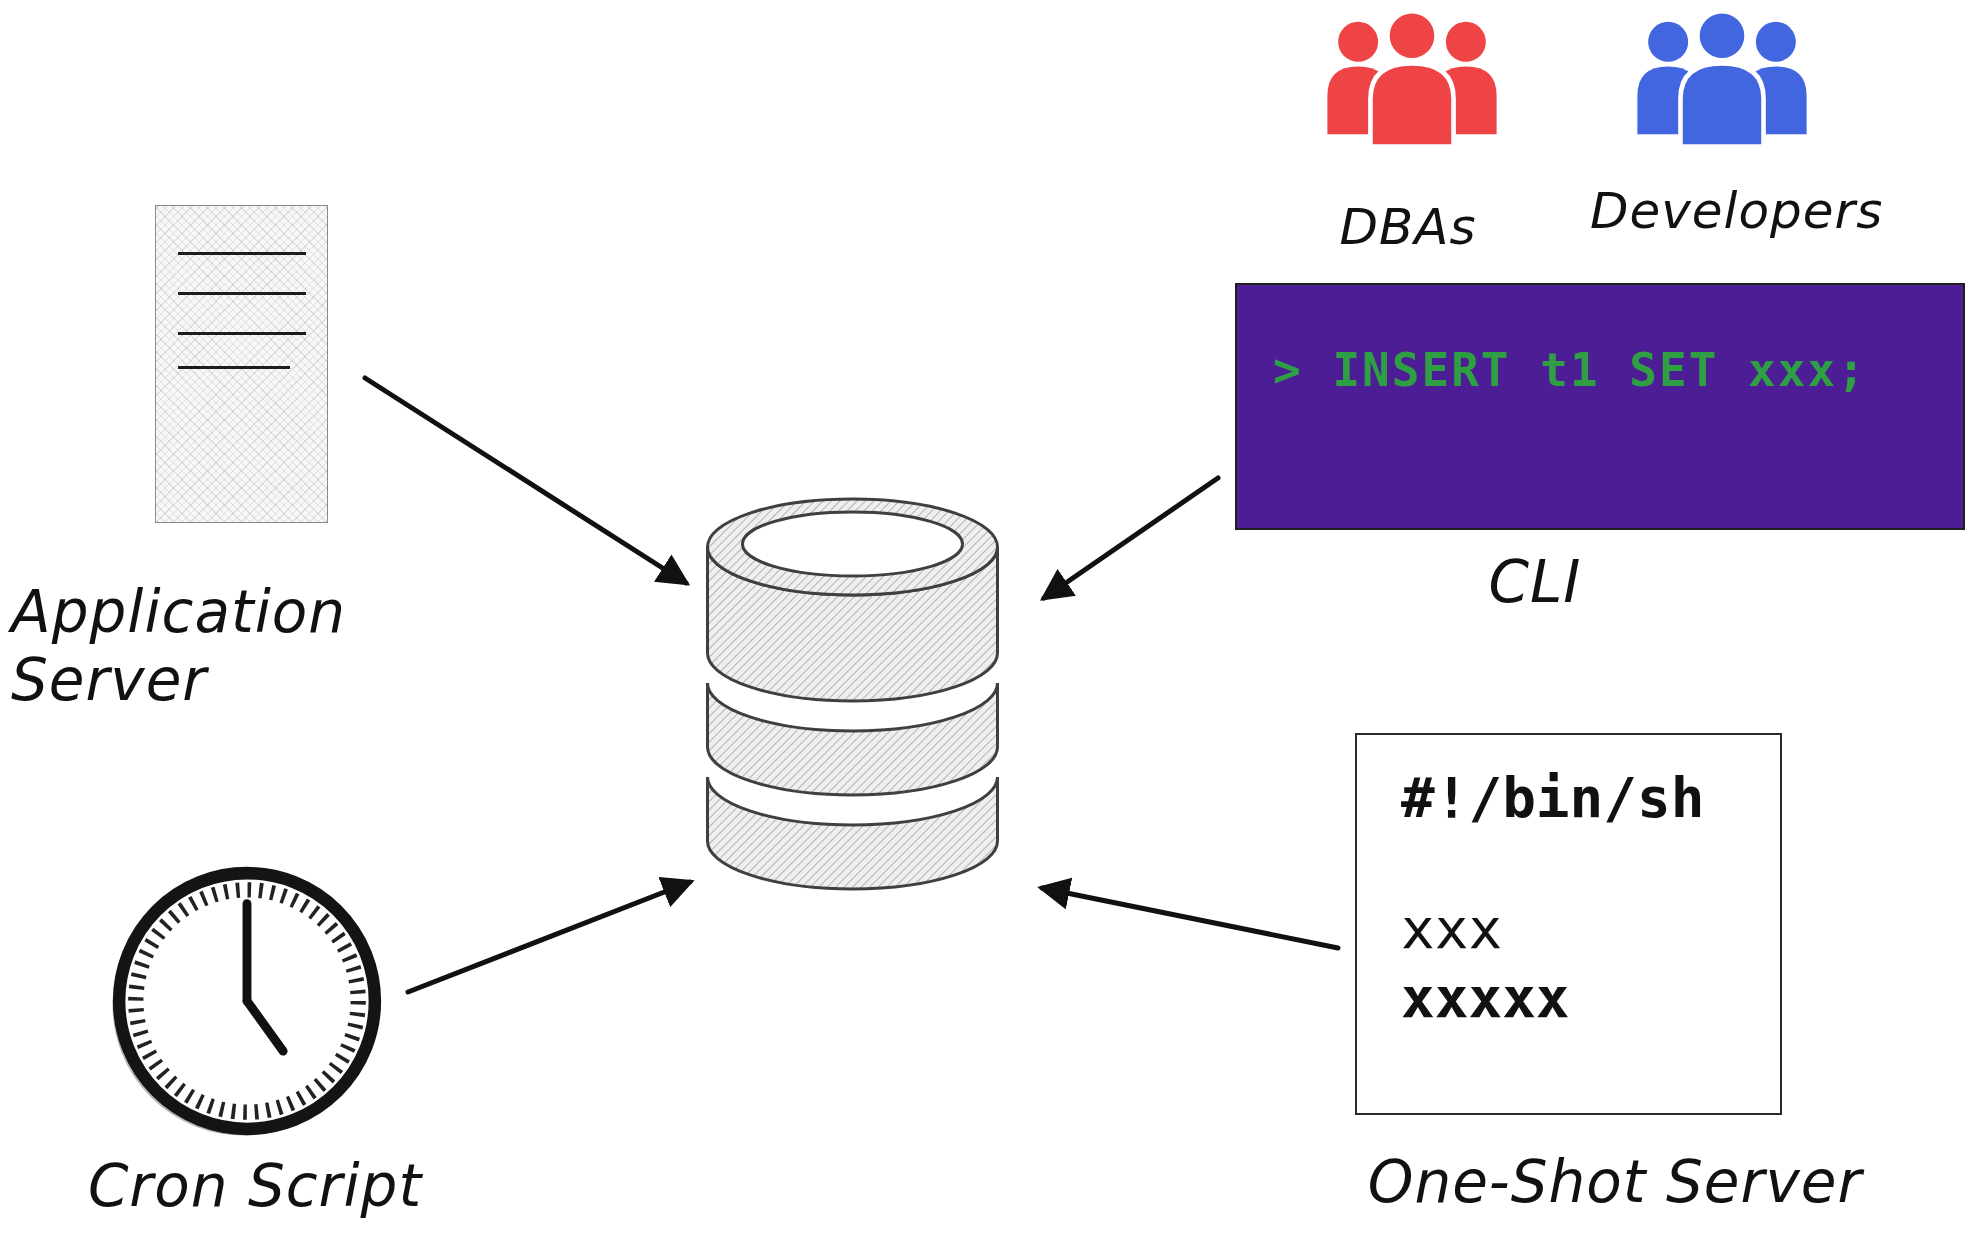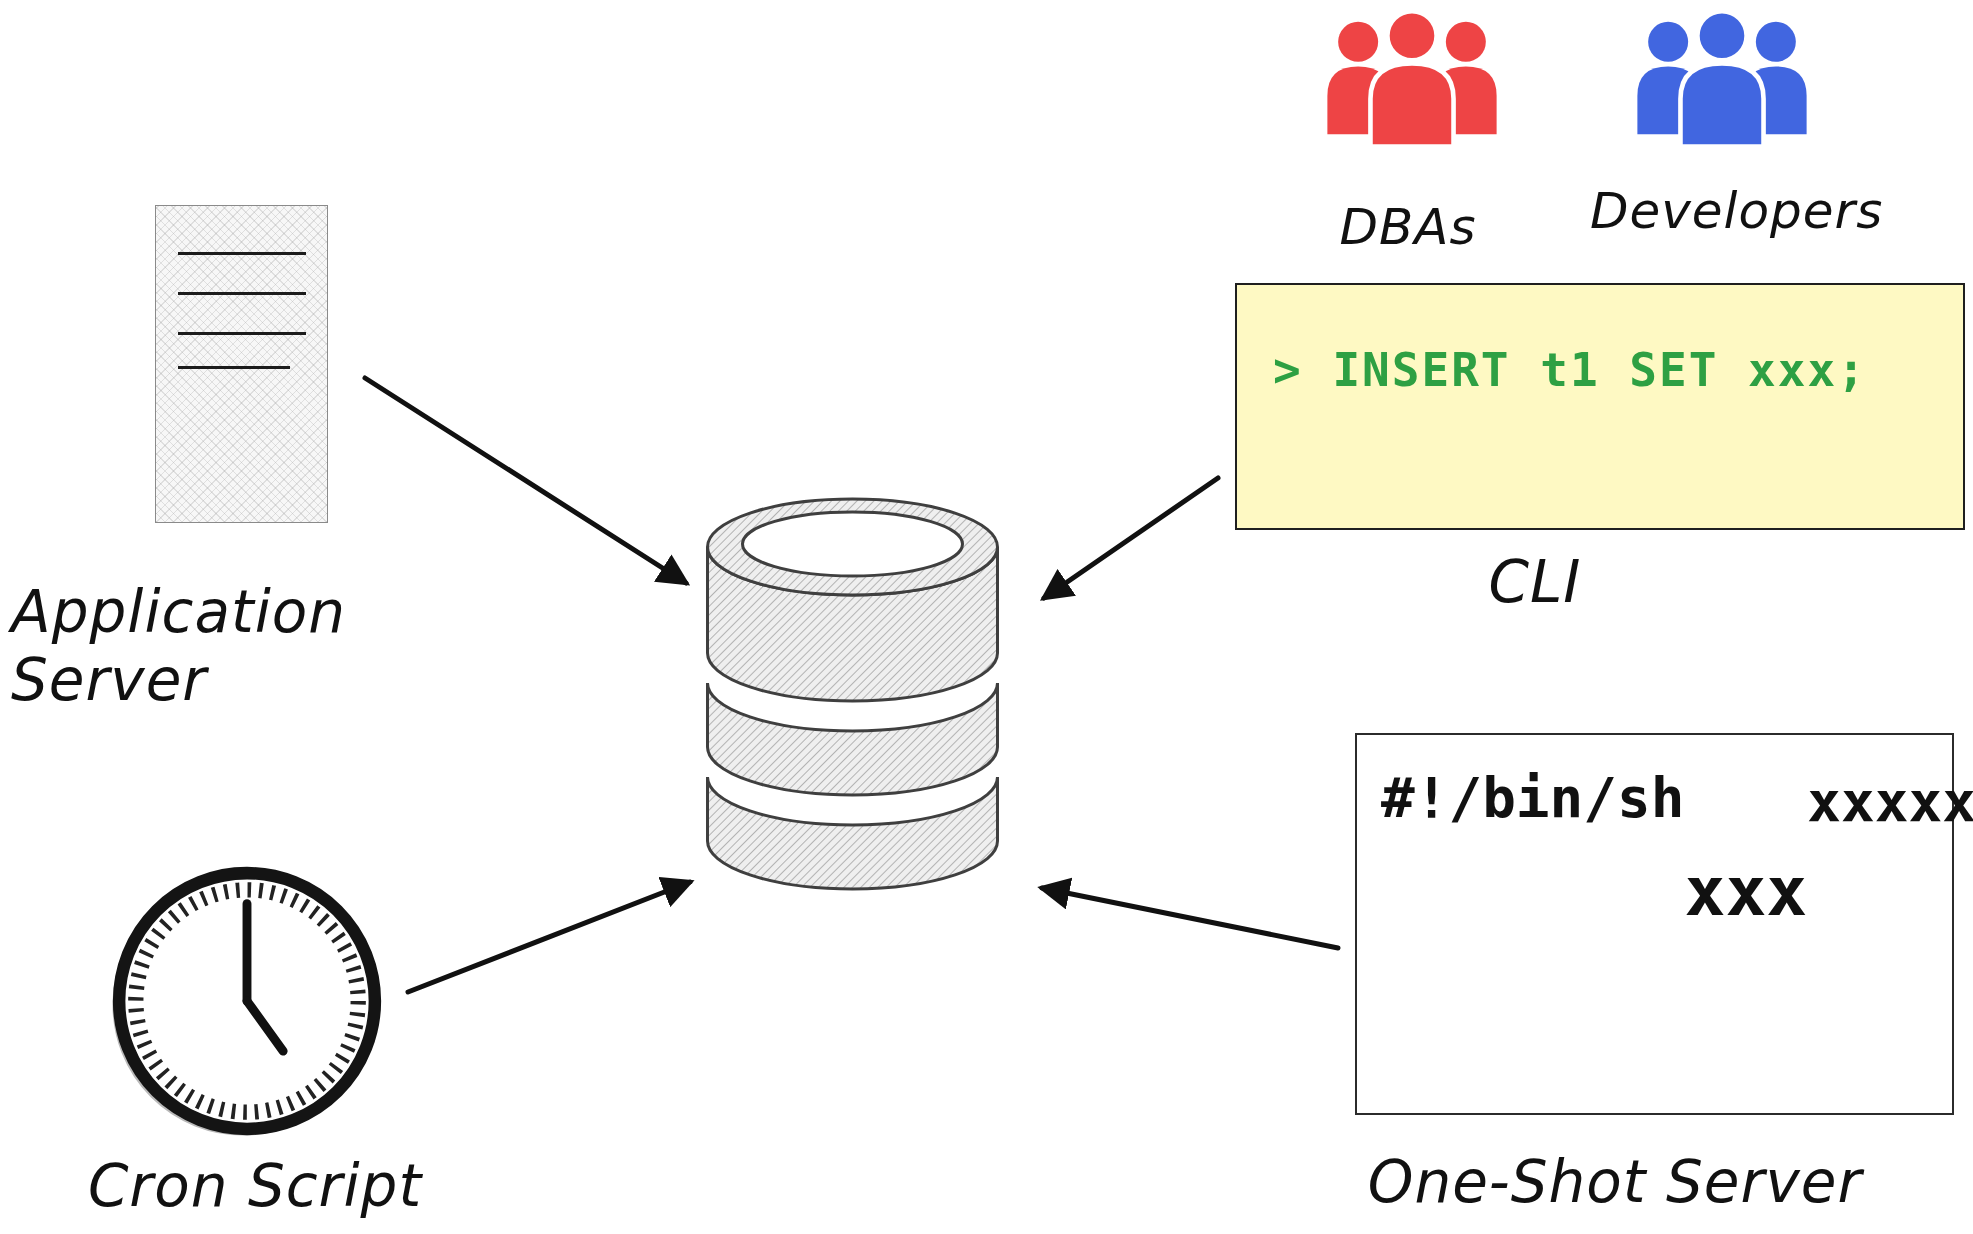--- a/index.html
+++ b/index.html
@@ -31,33 +31,33 @@
   .label-devs  { left:1590px; top:182px;  width:270px; text-align:center; font-size:50px; }
   .label-cli   { left:1235px; top:548px;  width:600px; text-align:center; font-size:58px; }
   .label-shot  { left:1340px; top:1148px; width:550px; text-align:center; font-size:58px; }
 
   .users { width:200px; height:160px; }
   .users-dbas { left:1312px; top:8px; }
   .users-devs { left:1622px; top:8px; }
 
   .terminal {
     left:1235px; top:283px; width:730px; height:247px;
-    background:#fef9c3; border:2px solid #1f1f1f;
+    background:#4c1d95; border:2px solid #1f1f1f;
     padding:58px 0 0 36px;
   }
   .terminal .cmd { color:#2ea043; font-size:46px; font-weight:600; letter-spacing:2px; }
 
   .script-box {
-    left:1355px; top:733px; width:599px; height:382px;
+    left:1355px; top:733px; width:427px; height:382px;
     background:#ffffff; border:2.5px solid #2b2b2b;
-    display:flex; flex-direction:row; padding:30px 0 0 24px;
+    display:flex; flex-direction:column; padding:30px 0 0 44px;
     color:#111;
   }
   .script-box .s1 { font-size:56px; font-weight:600; }
-  .script-box .s2 { font-size:68px; font-weight:700; margin-top:87px; }
+  .script-box .s2 { font-size:56px; font-weight:400; margin-top:66px; }
   .script-box .s3 { font-size:56px; font-weight:600; margin-top:4px; }
 
   .db-svg    { left:695px;  top:485px; width:315px; height:410px; }
   .clock-svg { left:108px;  top:862px; width:278px; height:278px; }
 
   .arrow-layer { left:0; top:0; width:1973px; height:1234px; pointer-events:none; }
 </style>
 </head>
 <body>
 

